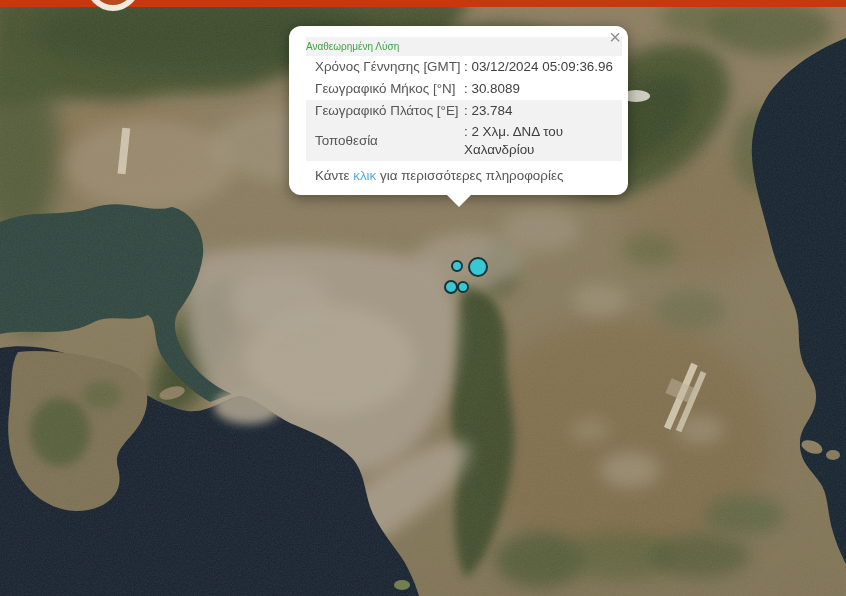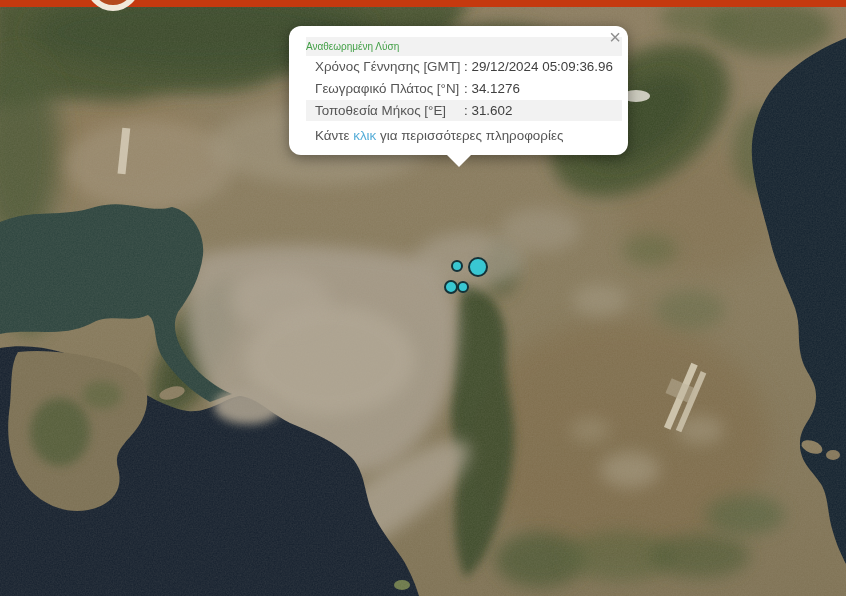--- a/index.html
+++ b/index.html
@@ -151,29 +151,33 @@
 
   <div class="popup">
     <span class="popup-close">×</span>
     <table>
       <tbody>
         <tr>
           <td class="title-cell" colspan="2">Αναθεωρημένη Λύση</td>
         </tr>
         <tr>
           <td class="lbl">Χρόνος Γέννησης [GMT]</td>
-          <td class="val">: 29/12/2024 05:09:36.96</td>
+          <td class="val">: 03/12/2024 05:09:36.96</td>
         </tr>
         <tr>
-          <td class="lbl">Γεωγραφικό Πλάτος [°N]</td>
-          <td class="val">: 34.1276</td>
+          <td class="lbl">Γεωγραφικό Μήκος [°N]</td>
+          <td class="val">: 30.8089</td>
         </tr>
         <tr class="alt">
-          <td class="lbl">Τοποθεσία Μήκος [°E]</td>
-          <td class="val">: 31.602</td>
+          <td class="lbl">Γεωγραφικό Πλάτος [°E]</td>
+          <td class="val">: 23.784</td>
+        </tr>
+        <tr class="alt">
+          <td class="lbl">Τοποθεσία</td>
+          <td class="val">: 2 Χλμ. ΔΝΔ του Χαλανδρίου</td>
         </tr>
       </tbody>
     </table>
     <div class="popup-footer">
       <span>Κάντε</span>
       <span class="lnk">κλικ</span>
       <span>για περισσότερες πληροφορίες</span>
     </div>
   </div>
 

